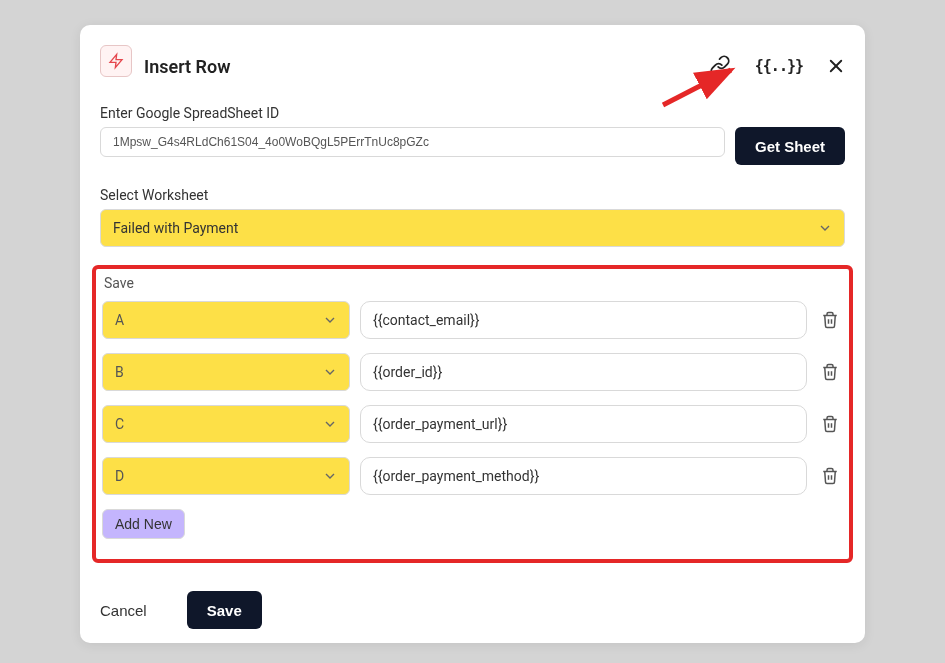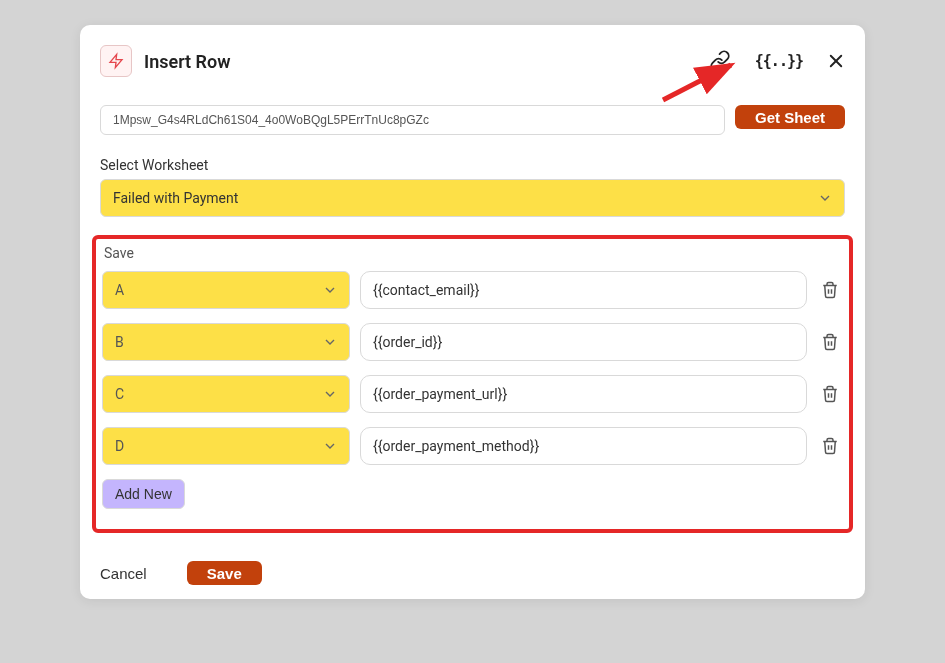--- a/index.html
+++ b/index.html
@@ -15,21 +15,21 @@
     .modal {
       background: #fff;
       border-radius: 10px;
       width: 785px;
       margin: 25px auto 0;
       padding: 20px 20px 14px;
       box-shadow: 0 2px 12px rgba(0,0,0,0.08);
     }
     .modal-header {
       display: flex;
-      align-items: center;
+      align-items: flex-end;
       gap: 12px;
       margin-bottom: 28px;
     }
     .icon-box {
       width: 32px;
       height: 32px;
       border: 1px solid #e7c6c6;
       border-radius: 6px;
       display: flex;
       align-items: center;
@@ -66,26 +66,26 @@
       flex: 1;
       height: 30px;
       border: 1px solid #d9d9d9;
       border-radius: 6px;
       padding: 0 12px;
       font-size: 12px;
       color: #555;
       background: #fff;
     }
     .btn-primary {
-      background: #c2410c;
+      background: #0f172a;
       color: #fff;
       border: none;
       border-radius: 6px;
       padding: 0 20px;
-      height: 24px;
+      height: 38px;
       font-size: 15px;
       font-weight: 600;
       cursor: pointer;
     }
     .select-wrap {
       position: relative;
       width: 100%;
     }
     .select-input {
       width: 100%;
@@ -216,20 +216,21 @@
       <div class="icon-btn">
         <svg width="18" height="18" viewBox="0 0 24 24" fill="none" stroke="#222" stroke-width="2.5" stroke-linecap="round">
           <line x1="5" y1="5" x2="19" y2="19"></line>
             <line x1="19" y1="5" x2="5" y2="19"></line>
         </svg>
       </div>
     </div>
   </div>
 
   <div class="field-group">
+    <label class="field-label">Enter Google SpreadSheet ID</label>
     <div class="input-row">
       <input class="text-input" value="1Mpsw_G4s4RLdCh61S04_4o0WoBQgL5PErrTnUc8pGZc" style="">
       <button class="btn-primary">Get Sheet</button>
     </div>
   </div>
 
   <div class="field-group">
     <label class="field-label">Select Worksheet</label>
     <div class="select-wrap">
       <div class="select-input">

